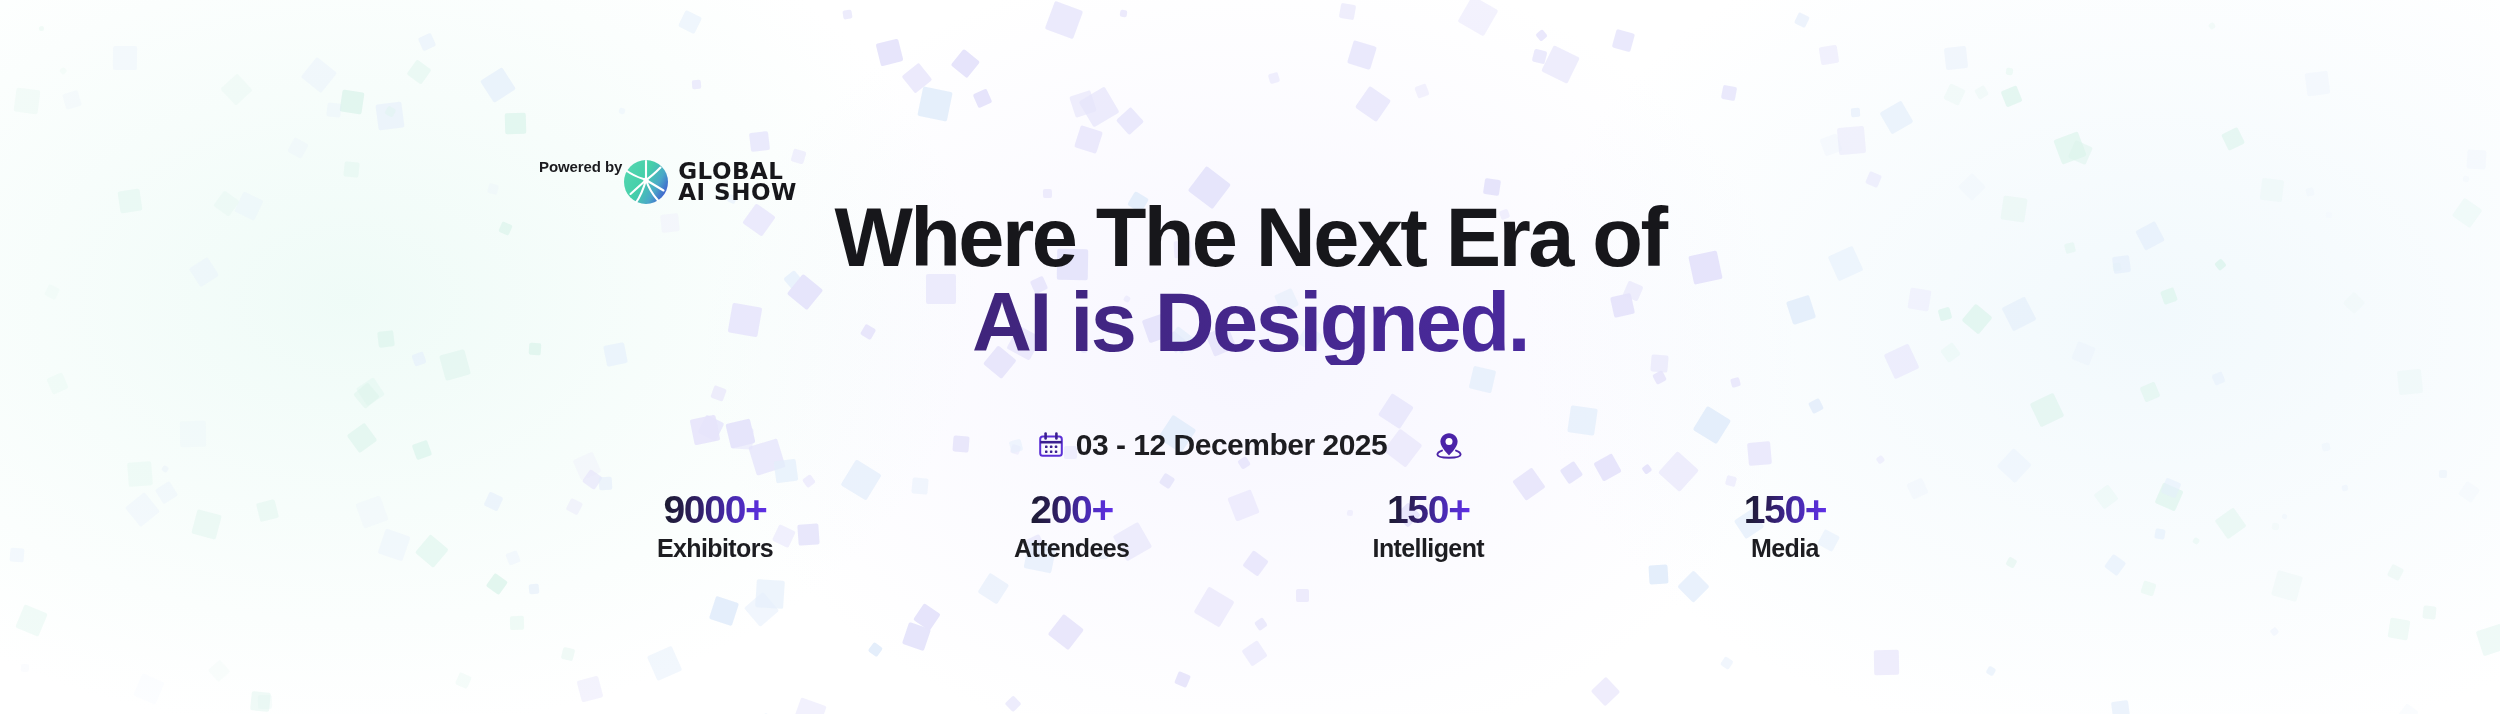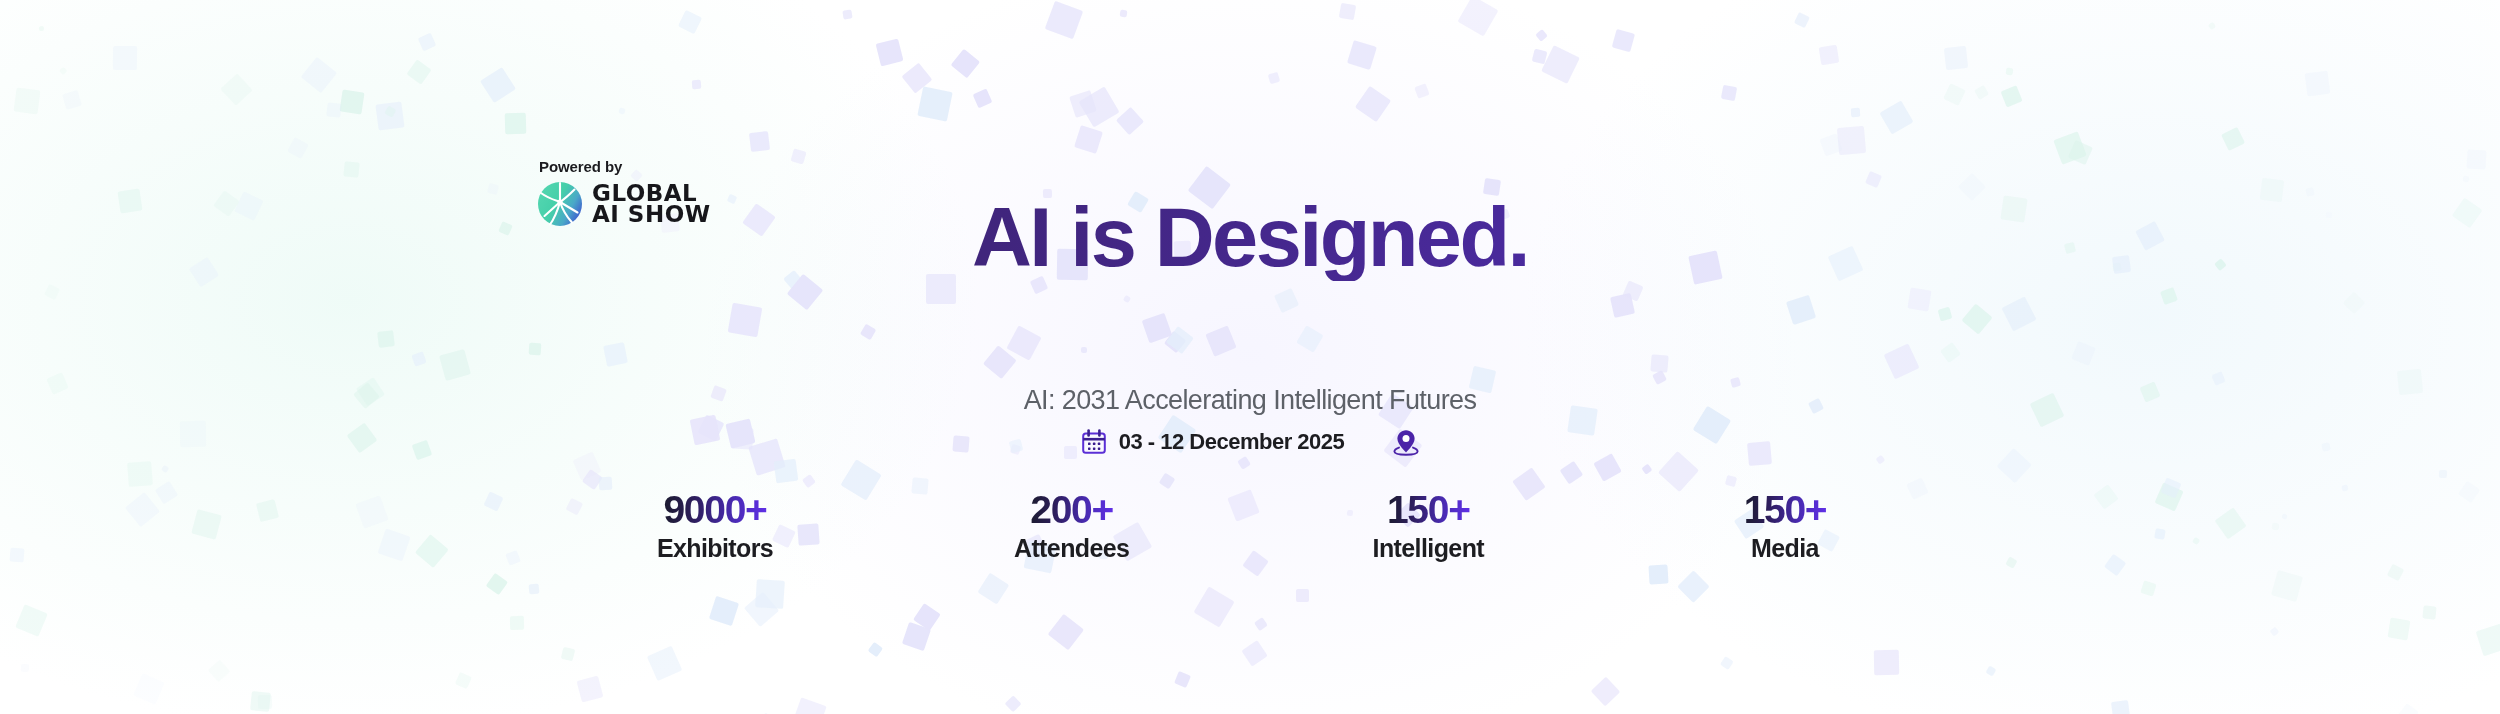--- a/index.html
+++ b/index.html
@@ -49,21 +49,21 @@
     width:100%;
     height:100%;
   }
 
   
   #brand-lockup {
     position:absolute;
     left:536px;
     top:158px;
     display:flex;
-    flex-direction:column;
+    flex-direction:row;
     align-items:flex-start;
   }
   #powered-by-label {
     font-size:15px;
     font-weight:700;
     color:#1b1b1f;
     letter-spacing:-0.1px;
     margin-left:3px;
     margin-bottom:5px;
   }
@@ -136,21 +136,21 @@
     align-items:center;
     gap:48px;
   }
   .meta-item {
     display:flex;
     align-items:center;
     gap:11px;
   }
   .meta-icon { display:block; flex:none; }
   .meta-text {
-    font-size:22px;
+    font-size:30px;
     font-weight:600;
     color:#1d1d21;
     letter-spacing:-0.5px;
     white-space:nowrap;
   }
 
   
   #stats-row {
     position:absolute;
     left:640px;
@@ -483,24 +483,24 @@
           <circle cx="24" cy="22" r="2.6" fill="#ffffff"></circle>
         </svg>
         <div id="logo-wordmark">
           <span class="wordmark-line">GLOBAL</span>
           <span class="wordmark-line">AI SHOW</span>
         </div>
       </div>
     </div>
 
     <div id="headline">
+      <div class="headline-line" id="headline-line-1">Where The Next Era of</div>
       <div class="headline-line" id="headline-line-2">AI is Designed.</div>
     </div>
 
-    <div id="subtitle">AI: 2031 Accelerating Intelligent Futures</div>
 
     <div id="meta-row">
 
       <div class="meta-item">
         <svg class="meta-icon" width="28" height="28" viewBox="0 0 28 28">
           <rect x="3.2" y="5.6" width="21.6" height="19.2" rx="2.6" fill="none" stroke="#5b2fd6" stroke-width="2"></rect>
           <path d="M3.2 11.2 H24.8" stroke="#3b1f8f" stroke-width="2.6"></path>
           <path d="M8.6 2.6 V7.4" stroke="#3b1f8f" stroke-width="2.6" stroke-linecap="round"></path>
           <path d="M19.4 2.6 V7.4" stroke="#3b1f8f" stroke-width="2.6" stroke-linecap="round"></path>
           <g fill="#3b1f8f">

